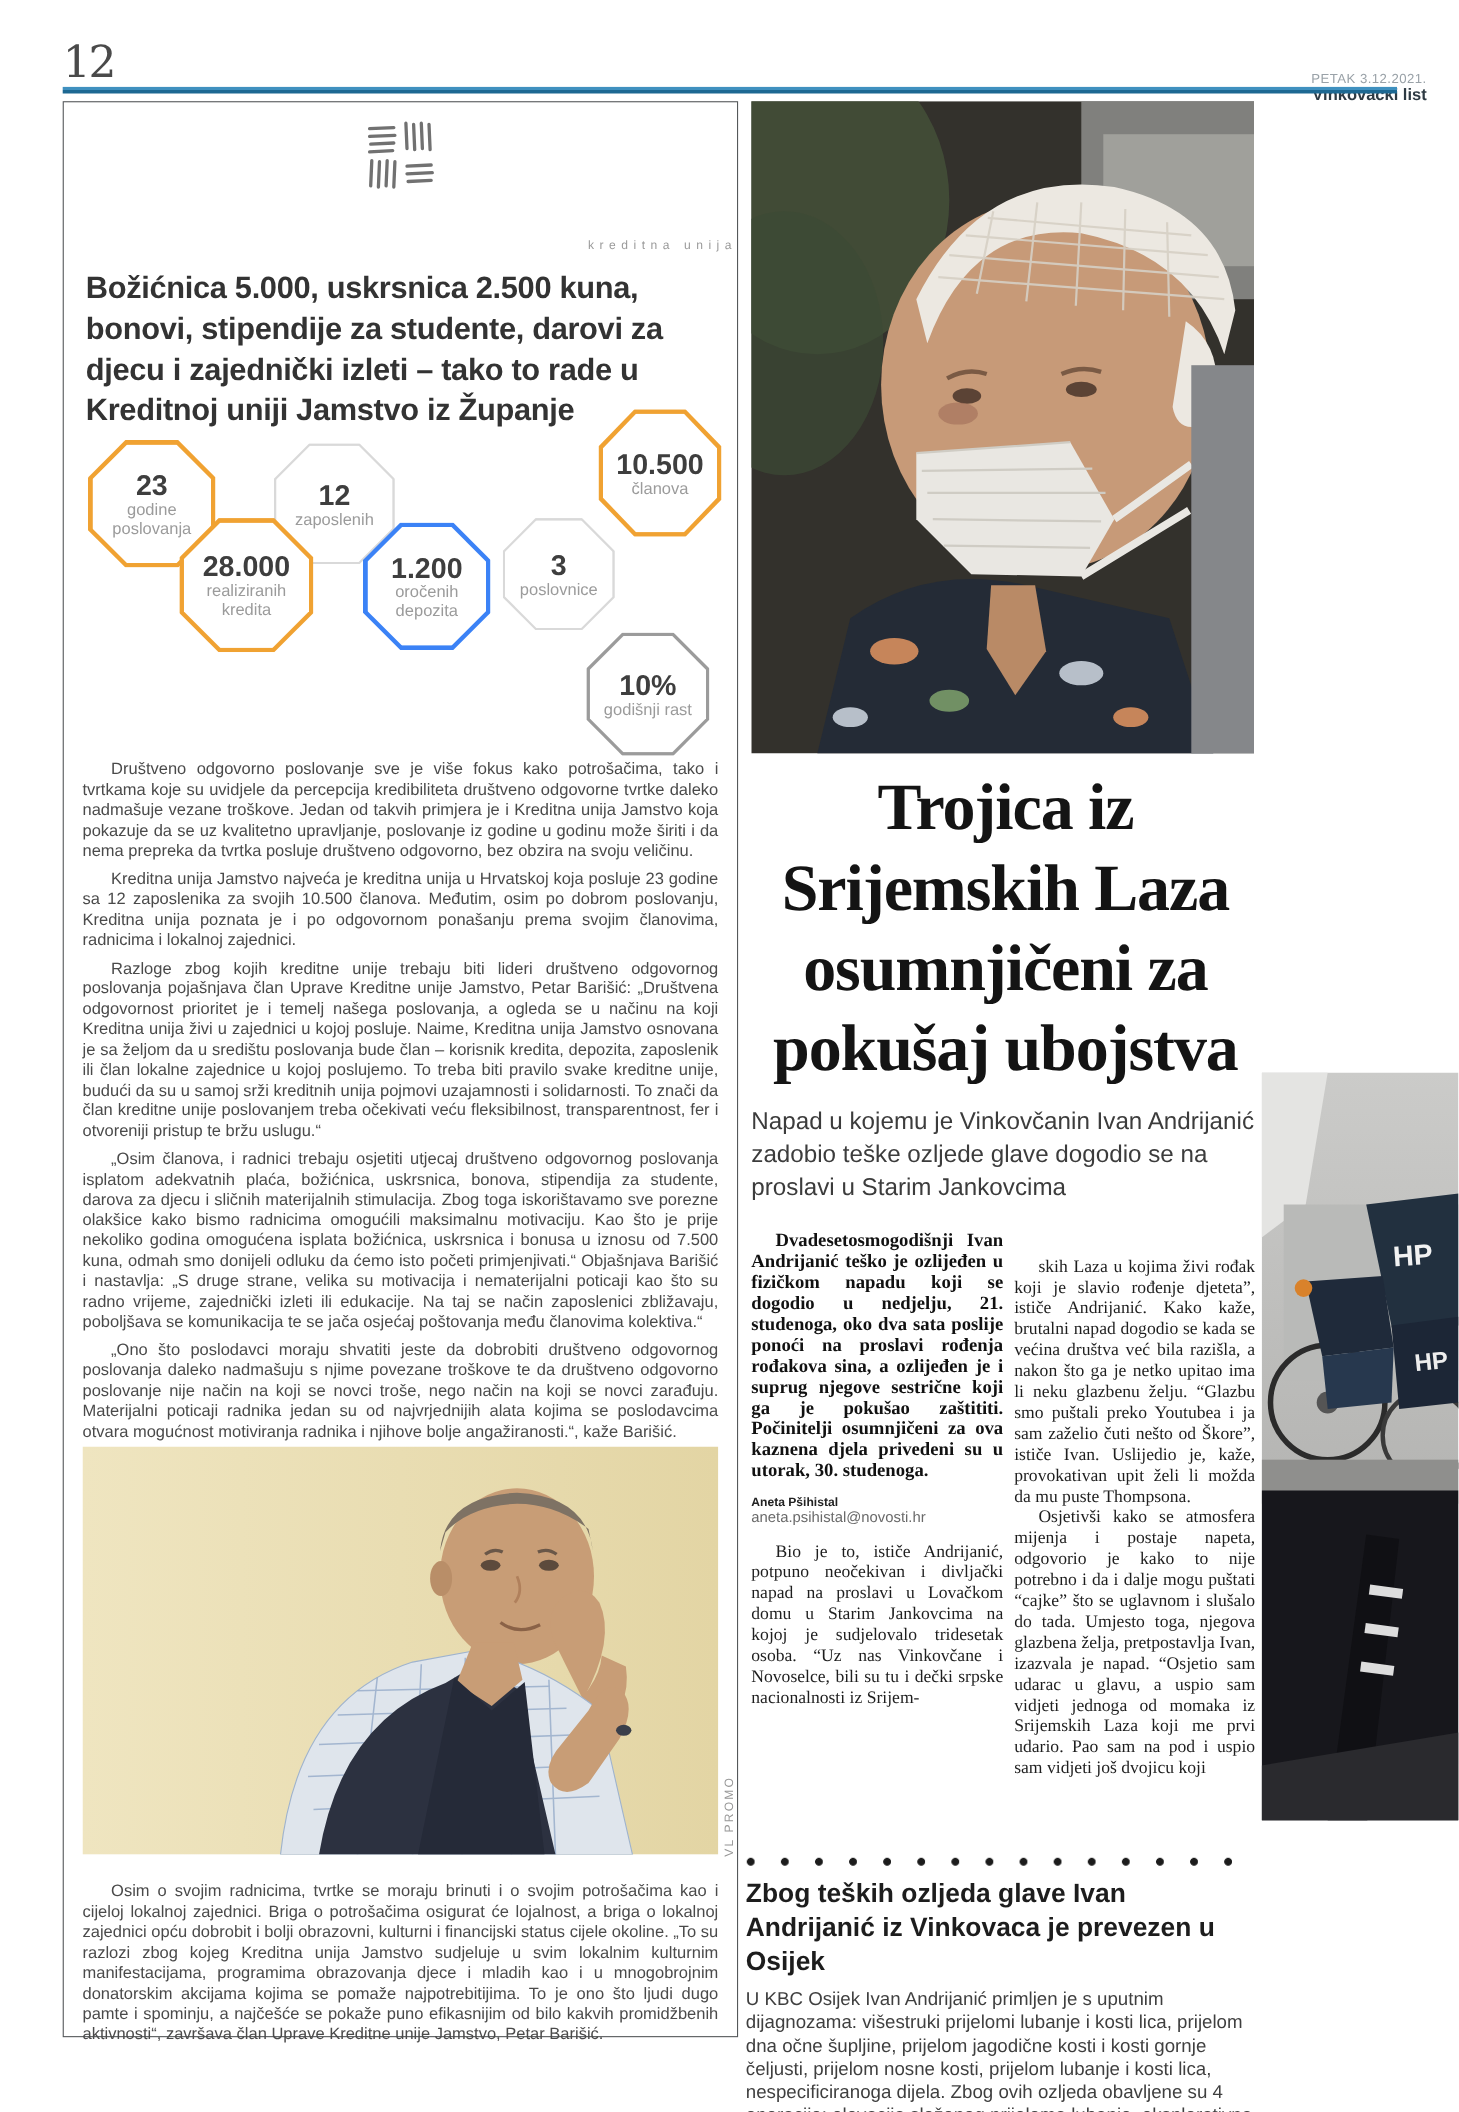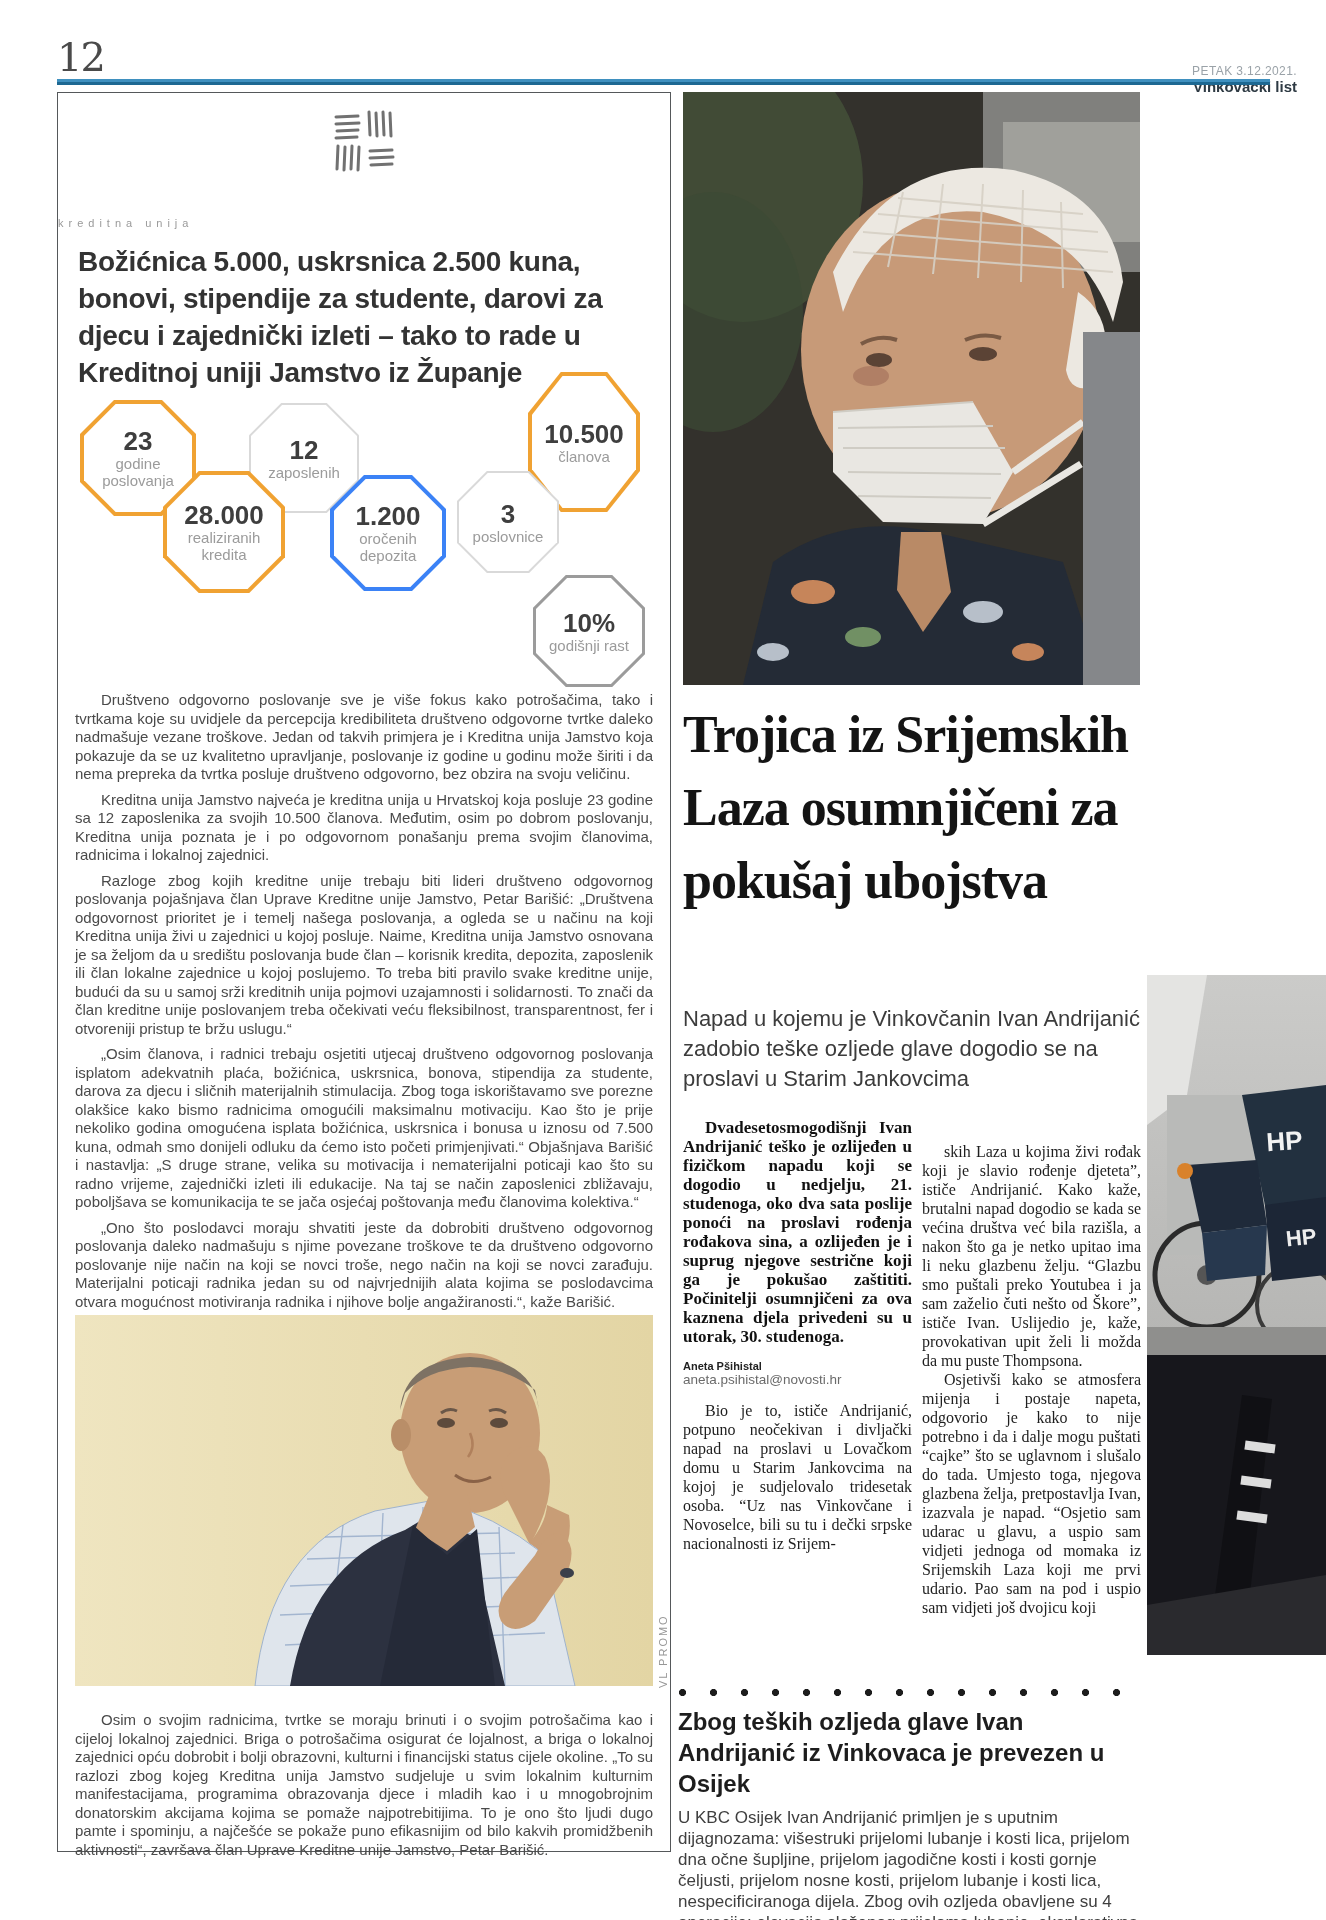--- a/index.html
+++ b/index.html
@@ -14,21 +14,21 @@
   .date-txt{font-size:12px;color:#9aa2a8;letter-spacing:.4px;}
   .pub-txt{font-size:15px;font-weight:bold;color:#2e3a43;}
   .bluebar{left:57px;top:79px;width:1213px;height:6px;
            background:linear-gradient(#3f90bf 0 45%,#1d6892 45% 100%);}
 
   
   .adbox{left:57px;top:92px;width:612px;height:1758px;border:1px solid #55585a;background:#fff;}
   .logo-icon{left:274px;top:16px;width:64px;height:64px;}
   .logo-word{left:0;top:86px;width:612px;text-align:center;color:#f0a232;
              font-size:30px;letter-spacing:8px;font-weight:400;}
-  .logo-tag{left:0;top:124px;width:612px;text-align:left;color:#9a9a9a;
+  .logo-tag{left:0;top:124px;width:612px;text-align:right;color:#9a9a9a;
             font-size:11px;letter-spacing:5px;}
   .ad-headline{left:20px;top:150px;width:560px;font-size:28px;line-height:37px;
                font-weight:bold;color:#333333;letter-spacing:-.3px;}
 
   
   .oct{clip-path:polygon(29.3% 0%,70.7% 0%,100% 29.3%,100% 70.7%,70.7% 100%,29.3% 100%,0% 70.7%,0% 29.3%);}
   .oct-in{position:absolute;background:#fff;
           clip-path:polygon(29.3% 0%,70.7% 0%,100% 29.3%,100% 70.7%,70.7% 100%,29.3% 100%,0% 70.7%,0% 29.3%);
           display:flex;flex-direction:column;align-items:center;justify-content:center;text-align:center;}
   .oc-orange{background:#f0a232;}
@@ -43,21 +43,21 @@
   .ad-body p{margin:0 0 7px 0;text-indent:26px;}
   .ad-photo{left:17px;top:1222px;width:578px;height:371px;}
   .photo-credit{left:599px;top:1445px;height:150px;writing-mode:vertical-rl;transform:rotate(180deg);
                 font-size:11px;color:#979797;letter-spacing:2px;}
   .ad-caption{left:17px;top:1618px;width:578px;color:#4a4a4a;font-size:15px;line-height:18.5px;
               text-align:justify;text-indent:26px;}
 
   
   .art-photo{left:683px;top:92px;width:457px;height:593px;}
   .art-headline{left:683px;top:698px;width:462px;font-family:"Liberation Serif",serif;
-                font-weight:bold;font-size:52px;line-height:73px;color:#141414;letter-spacing:-1px;}
+                font-weight:bold;font-size:60px;line-height:73px;color:#141414;letter-spacing:-1px;text-align:center;}
   .art-subhead{left:683px;top:1004px;width:458px;font-size:22px;line-height:30px;color:#3c3c3c;}
   .col{text-align:justify;font-family:"Liberation Serif",serif;color:#1e1e1e;
        font-size:16px;line-height:19px;}
   .col p{margin:0;text-indent:22px;}
   .col1{left:683px;top:1118px;width:229px;}
   .col2{left:922px;top:1118px;width:219px;margin-top:24px;}
   .lead{font-weight:bold;font-size:17px;line-height:19px;text-align:justify;
         font-family:"Liberation Serif",serif;color:#111;}
   .lead p{margin:0;text-indent:22px;}
   .byline{margin-top:14px;font-family:"Liberation Sans",sans-serif;font-size:11px;
@@ -119,21 +119,21 @@
         <div class="oct-val">23</div>
         <div class="oct-lab">godine poslovanja</div>
       </div>
     </div>
     <div class="abs oct oc-light" style="left:191px;top:310px;width:110px;height:110px">
       <div class="oct-in" style="inset:2px">
         <div class="oct-val">12</div>
         <div class="oct-lab">zaposlenih</div>
       </div>
     </div>
-    <div class="abs oct oc-orange" style="left:470px;top:279px;width:112px;height:140px">
+    <div class="abs oct oc-orange" style="left:486px;top:279px;width:112px;height:116px">
       <div class="oct-in" style="inset:4px">
         <div class="oct-val">10.500</div>
         <div class="oct-lab">članova</div>
       </div>
     </div>
     <div class="abs oct oc-orange" style="left:105px;top:378px;width:122px;height:122px">
       <div class="oct-in" style="inset:4px">
         <div class="oct-val">28.000</div>
         <div class="oct-lab">realiziranih kredita</div>
       </div>

